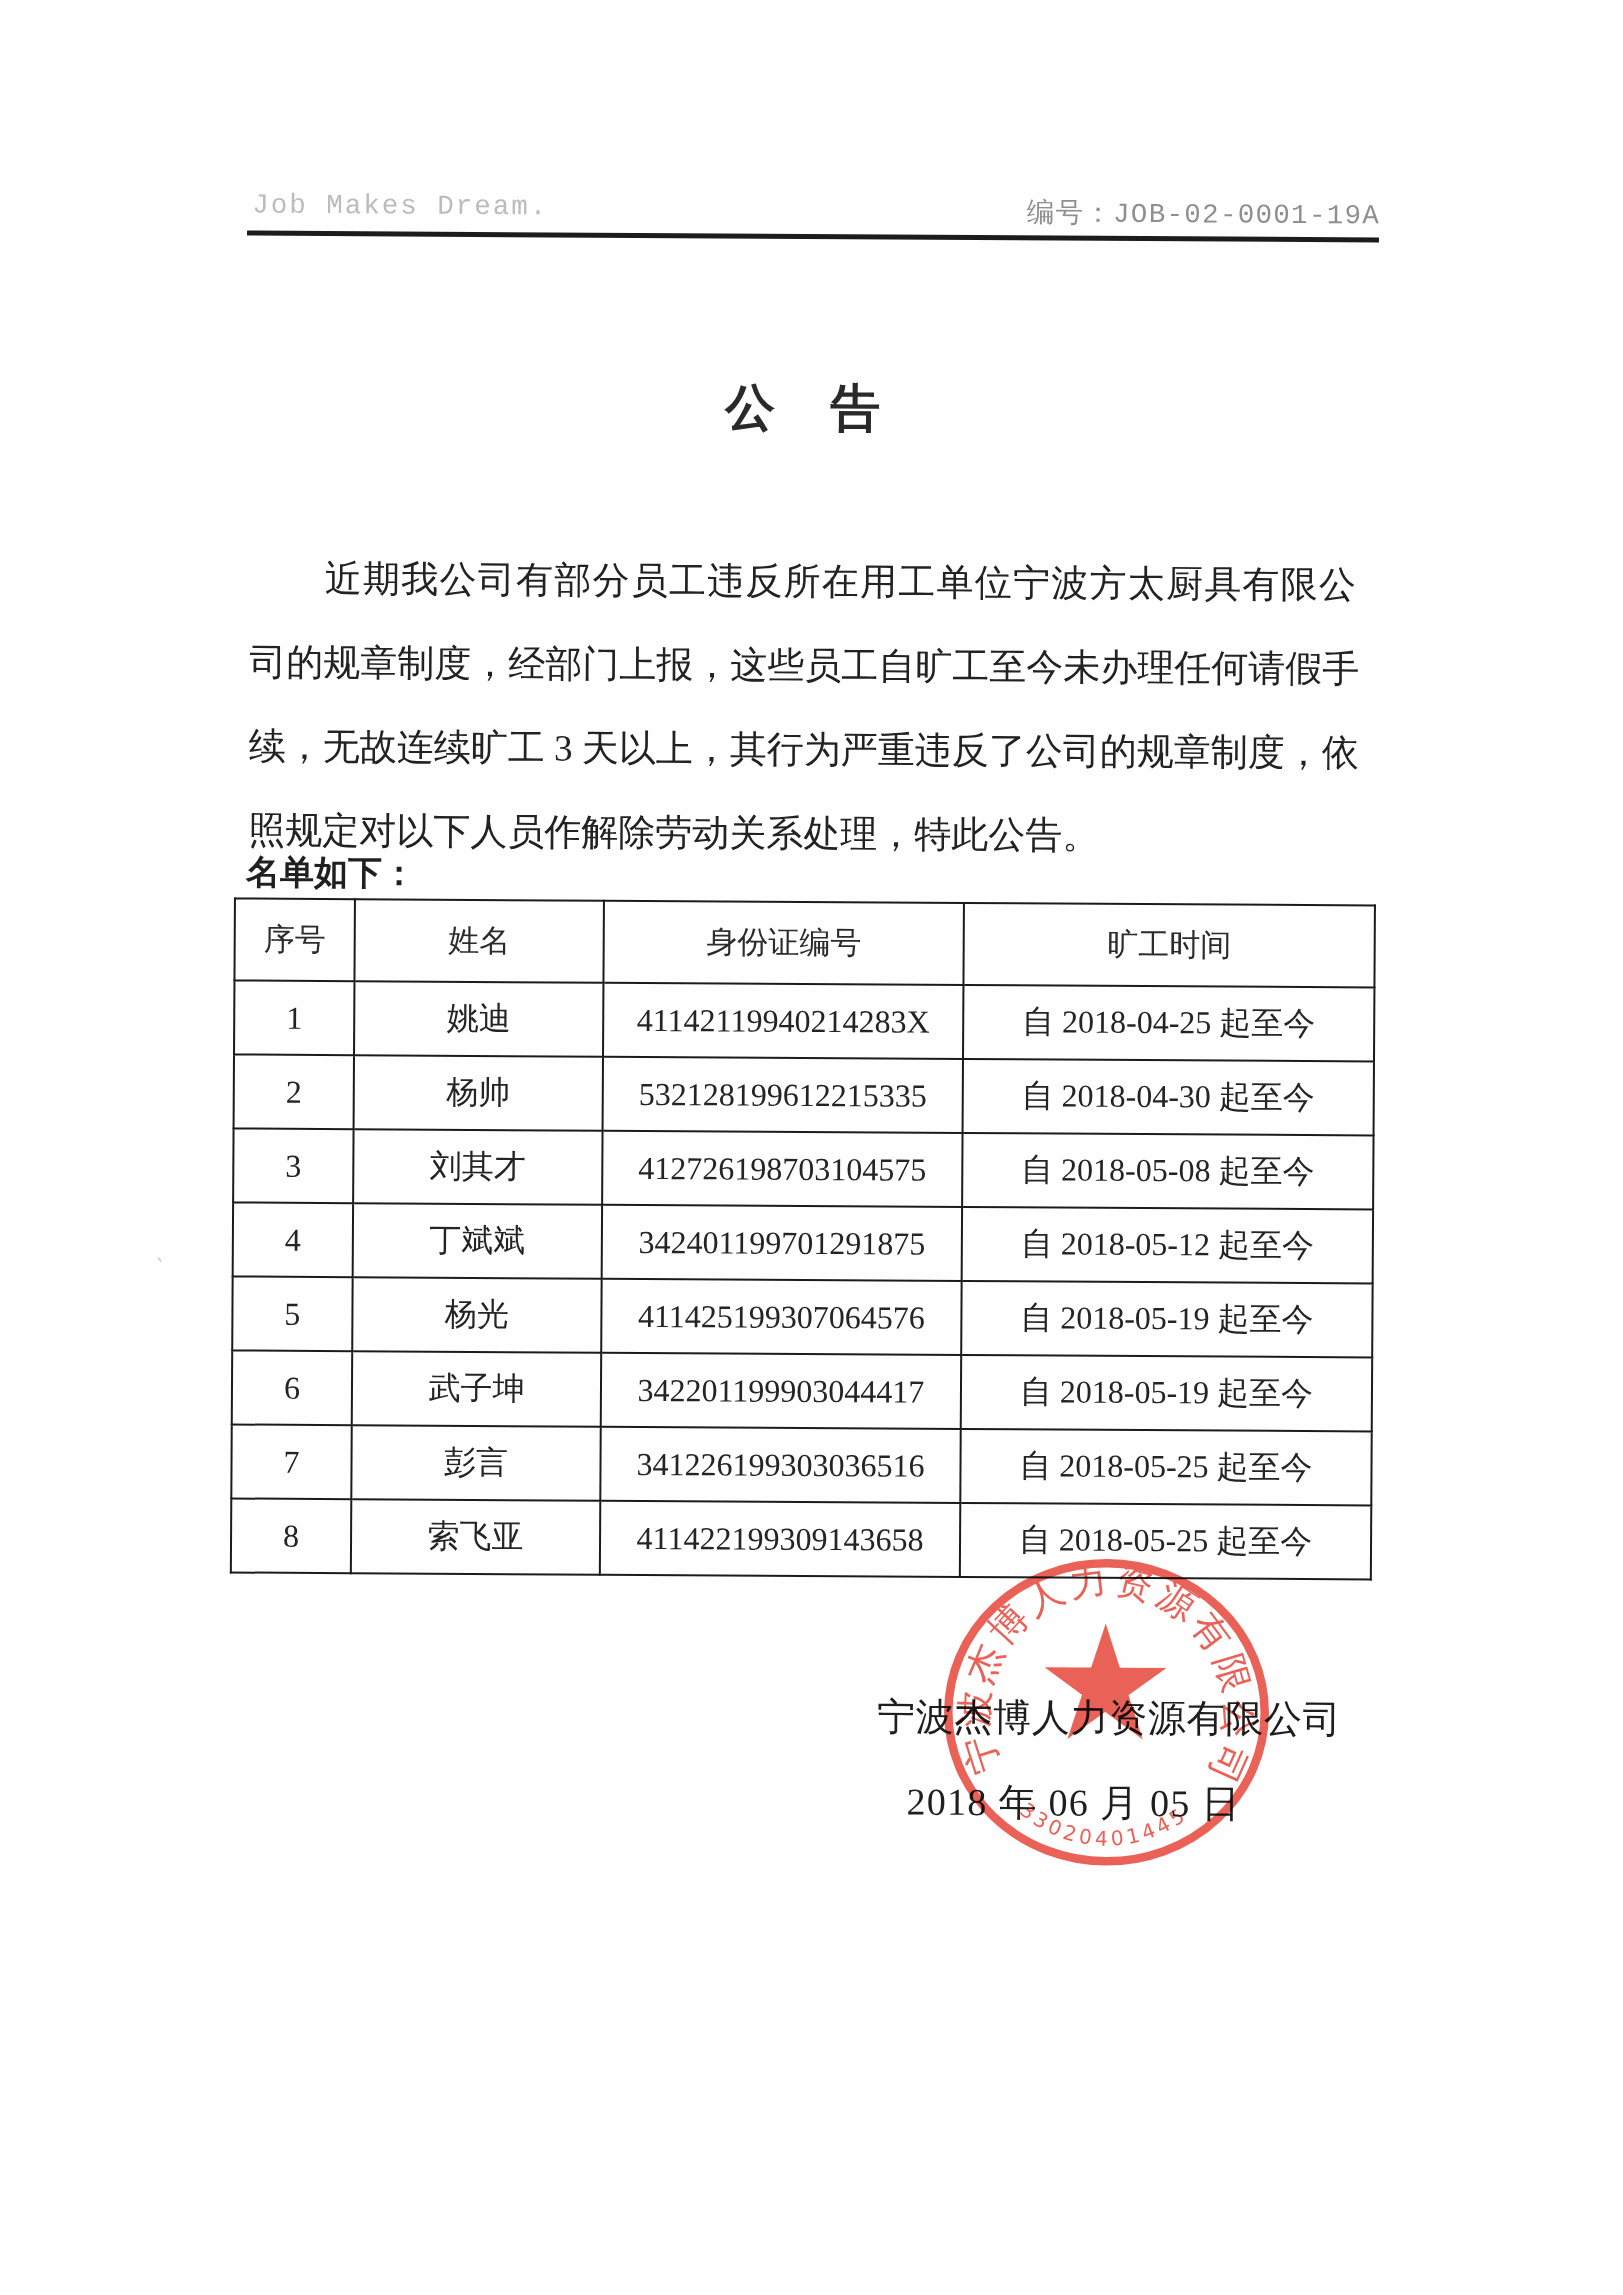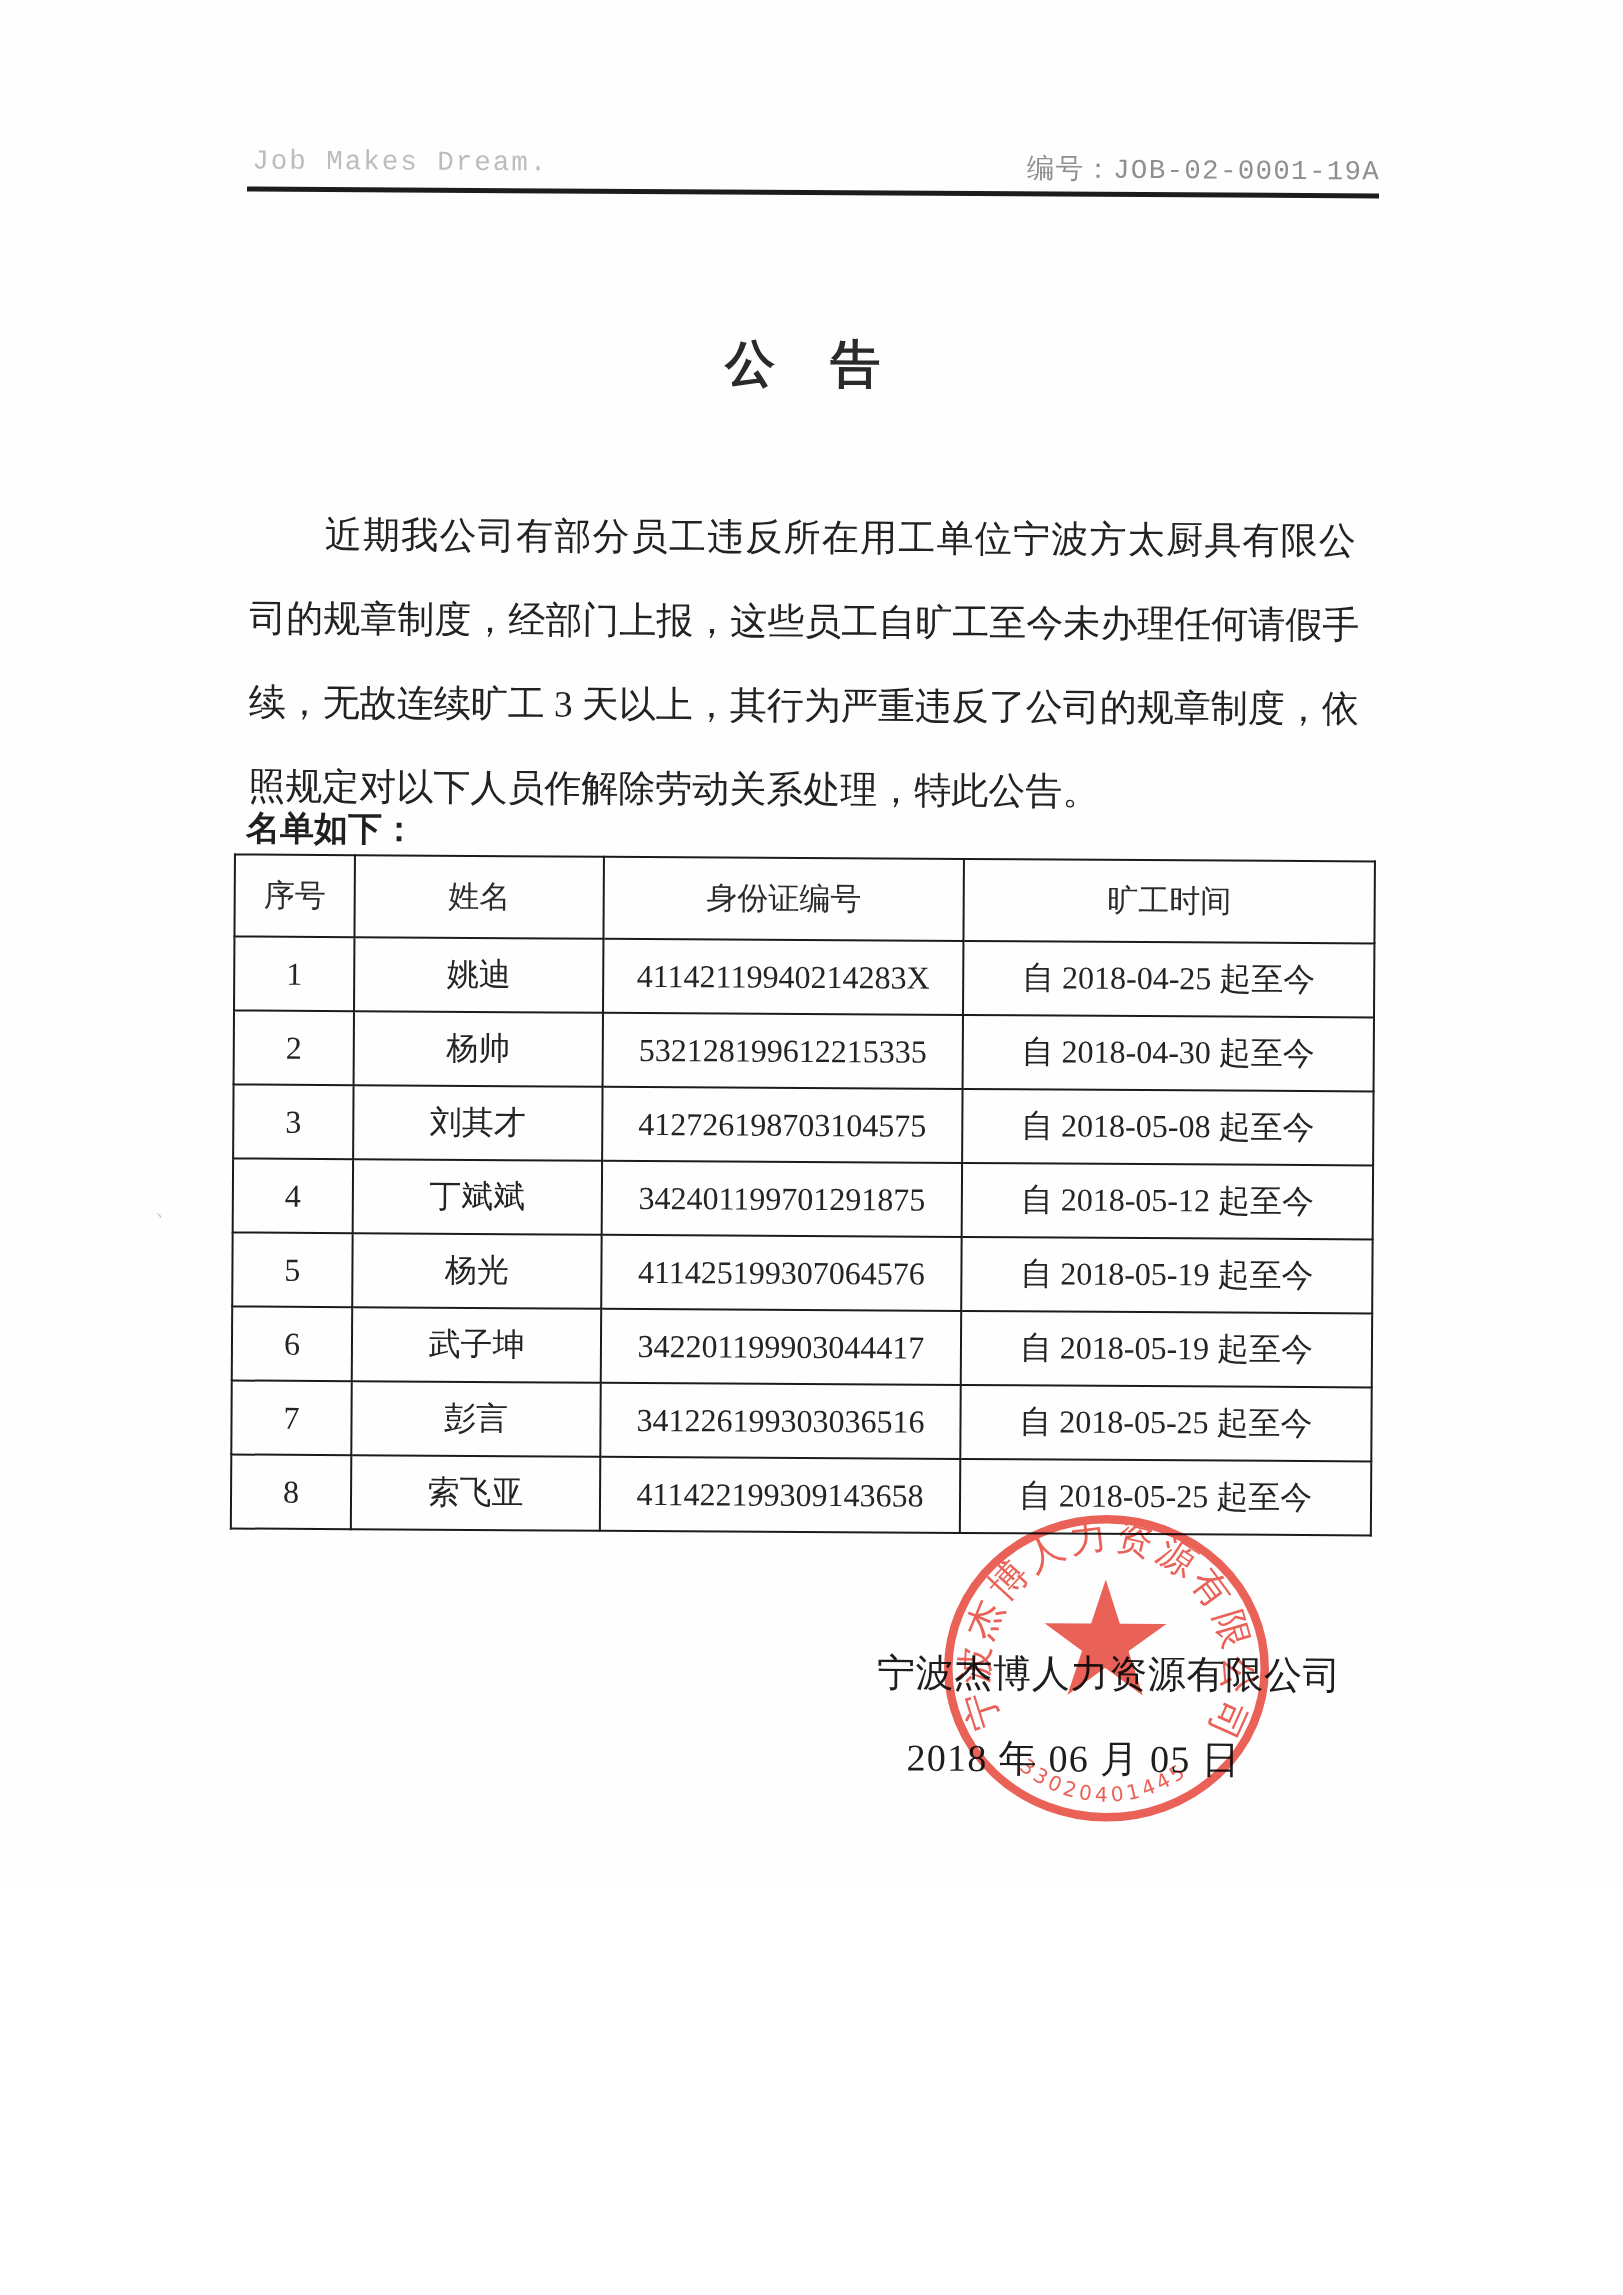--- a/index.html
+++ b/index.html
@@ -1,20 +1,21 @@
 <!DOCTYPE html>
 <html style="font-size:10.5px"><head>
 <meta charset="utf-8">
 <style>
   html,body { margin:0; padding:0; background:#ffffff; }
   #page {
     position:relative; width:1623px; height:1889px;
     background:#fefefe; overflow:hidden;
     font-family:"Liberation Serif","DejaVu Serif",serif;
     color:#262626;
+    margin-top:44px;
   }
   #content { position:absolute; left:0; top:0; width:1623px; height:2295px;
     transform:rotate(0.35deg); transform-origin:812px 196px; }
 
   .hdr-left {
     position:absolute; left:252px; top:149px; width:458px;
     font-family:"Liberation Mono","DejaVu Sans Mono",monospace;
     font-size:27.5px; letter-spacing:2px; color:#bcbcbc;
   }
   .hdr-right {

